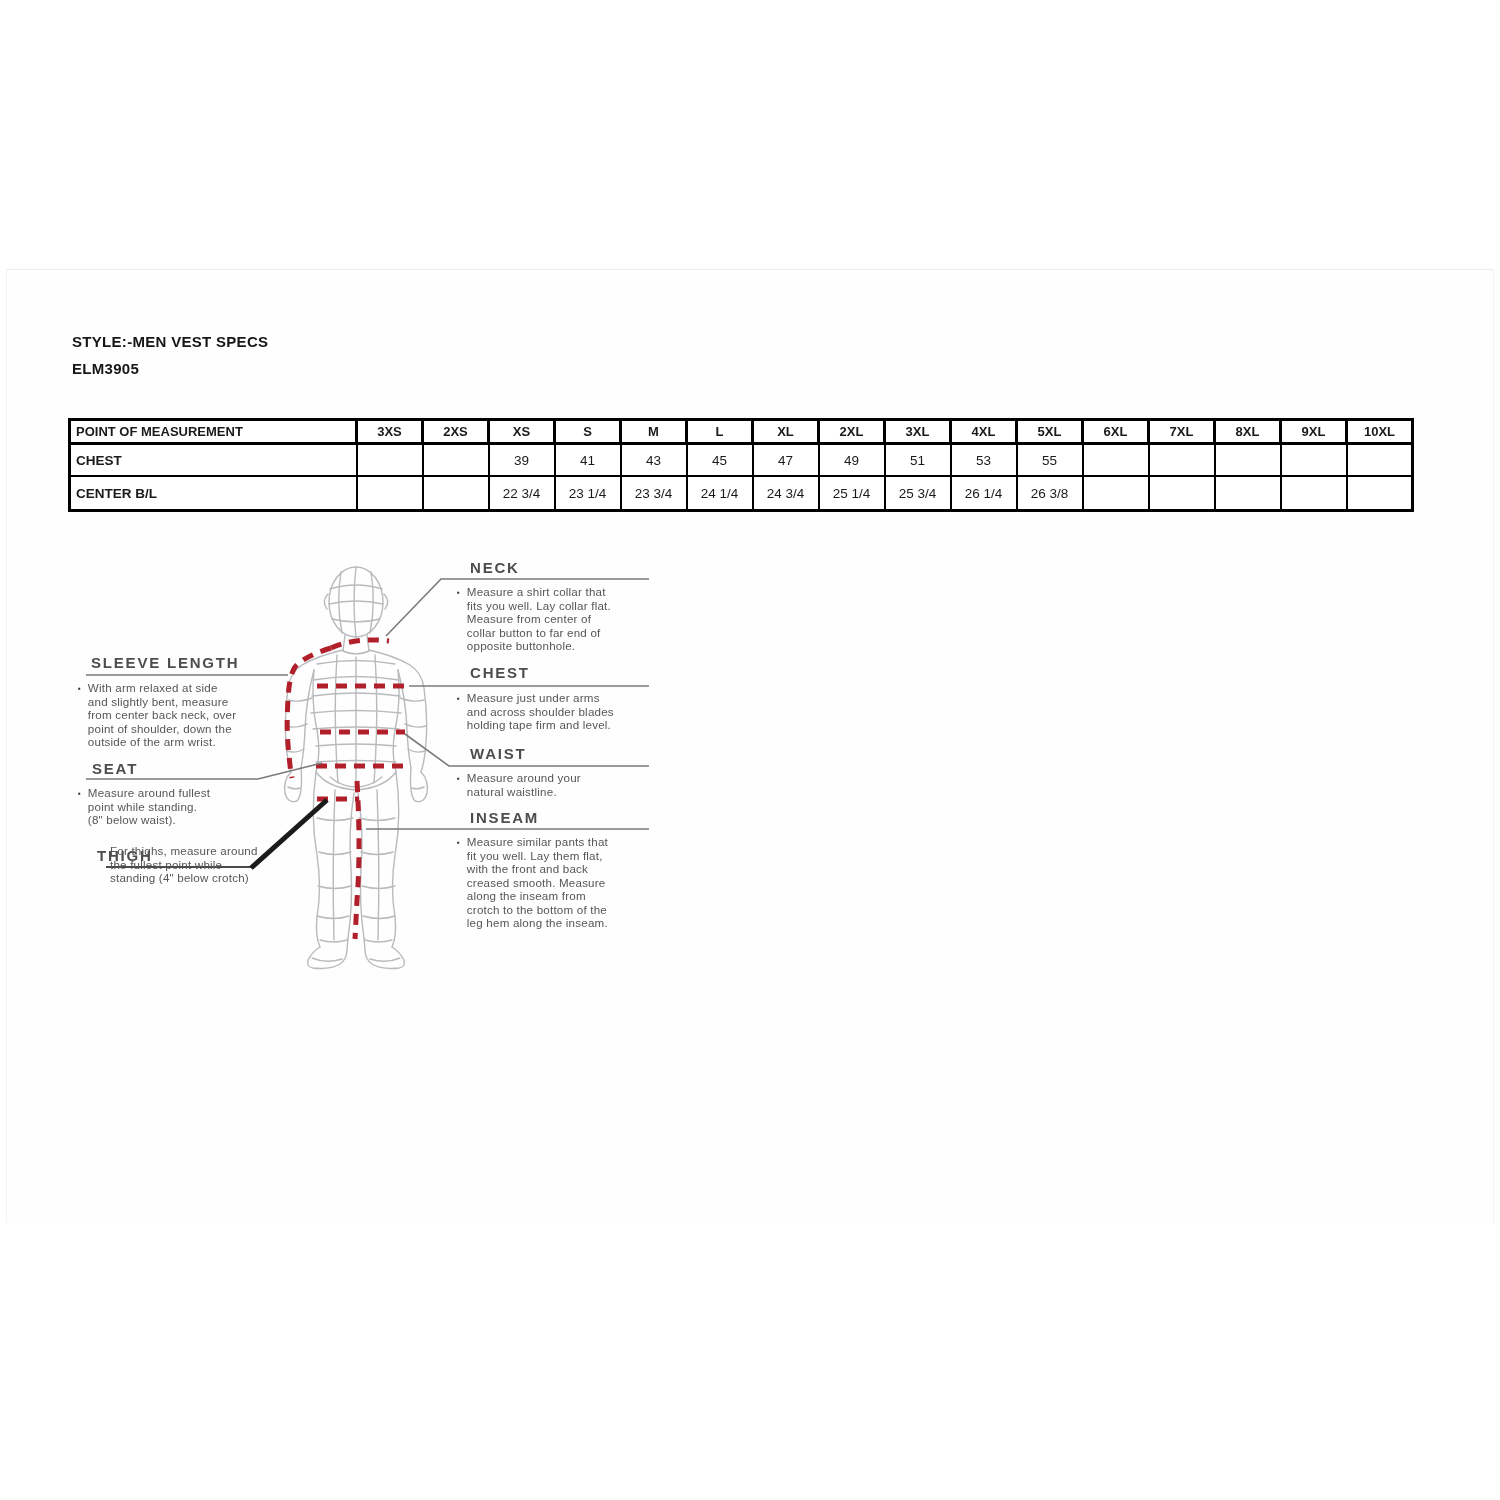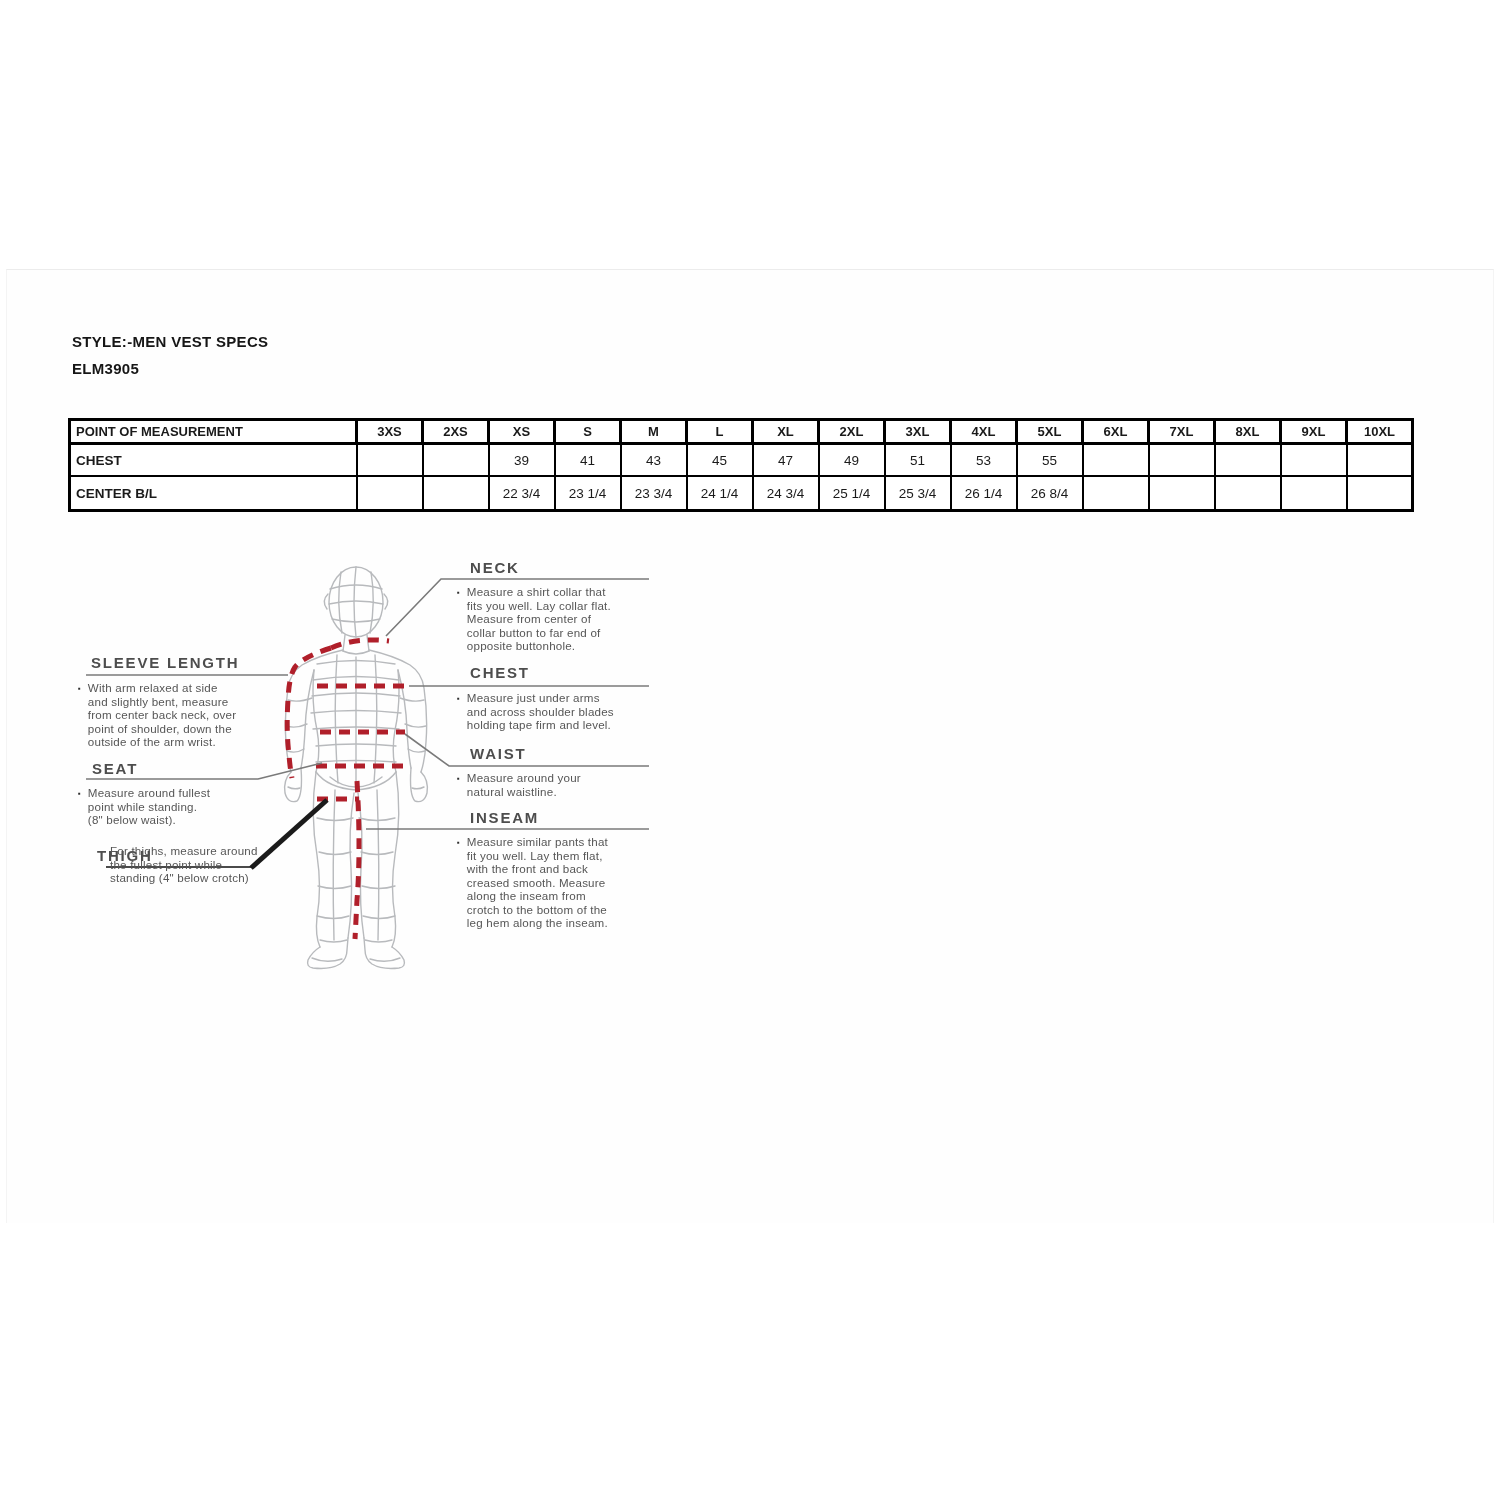--- a/index.html
+++ b/index.html
@@ -118,21 +118,21 @@
       <td></td>
       <td></td>
       <td>22 3/4</td>
       <td>23 1/4</td>
       <td>23 3/4</td>
       <td>24 1/4</td>
       <td>24 3/4</td>
       <td>25 1/4</td>
       <td>25 3/4</td>
       <td>26 1/4</td>
-      <td>26 8/4</td>
+      <td>26 3/8</td>
       <td></td>
       <td></td>
       <td></td>
       <td></td>
       <td></td>
     </tr>
   </tbody>
     </table>
 
 

